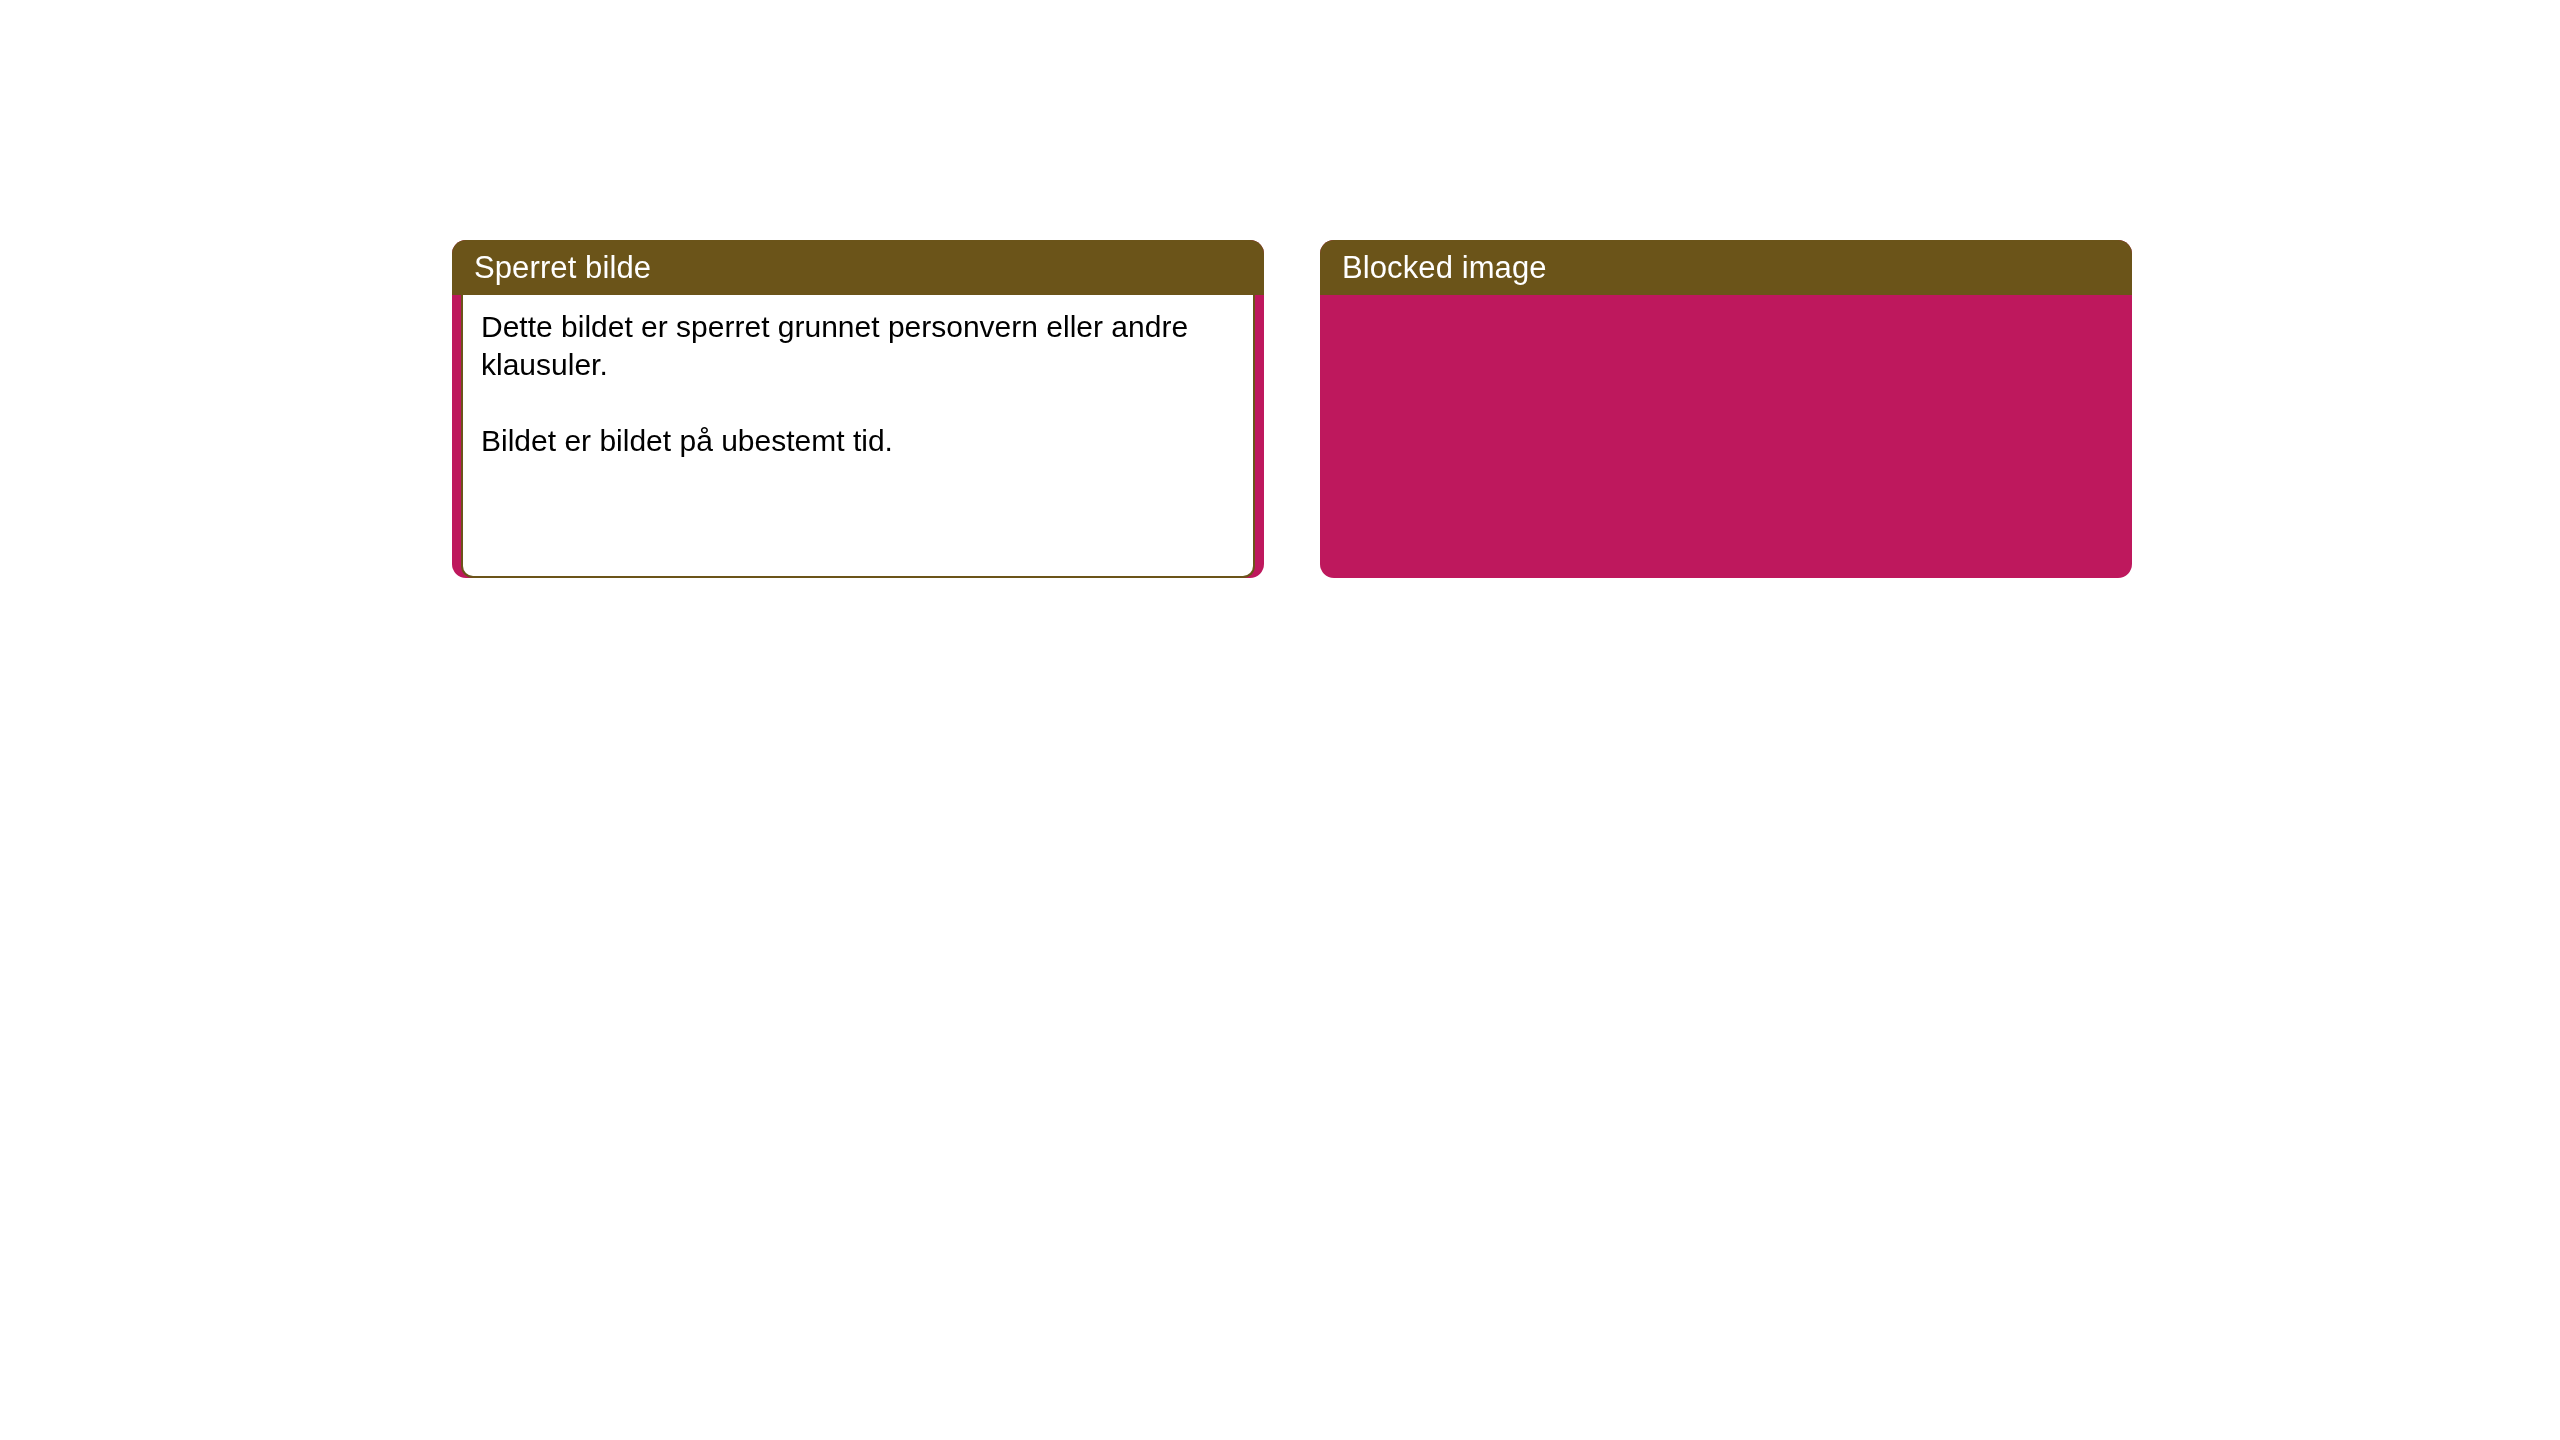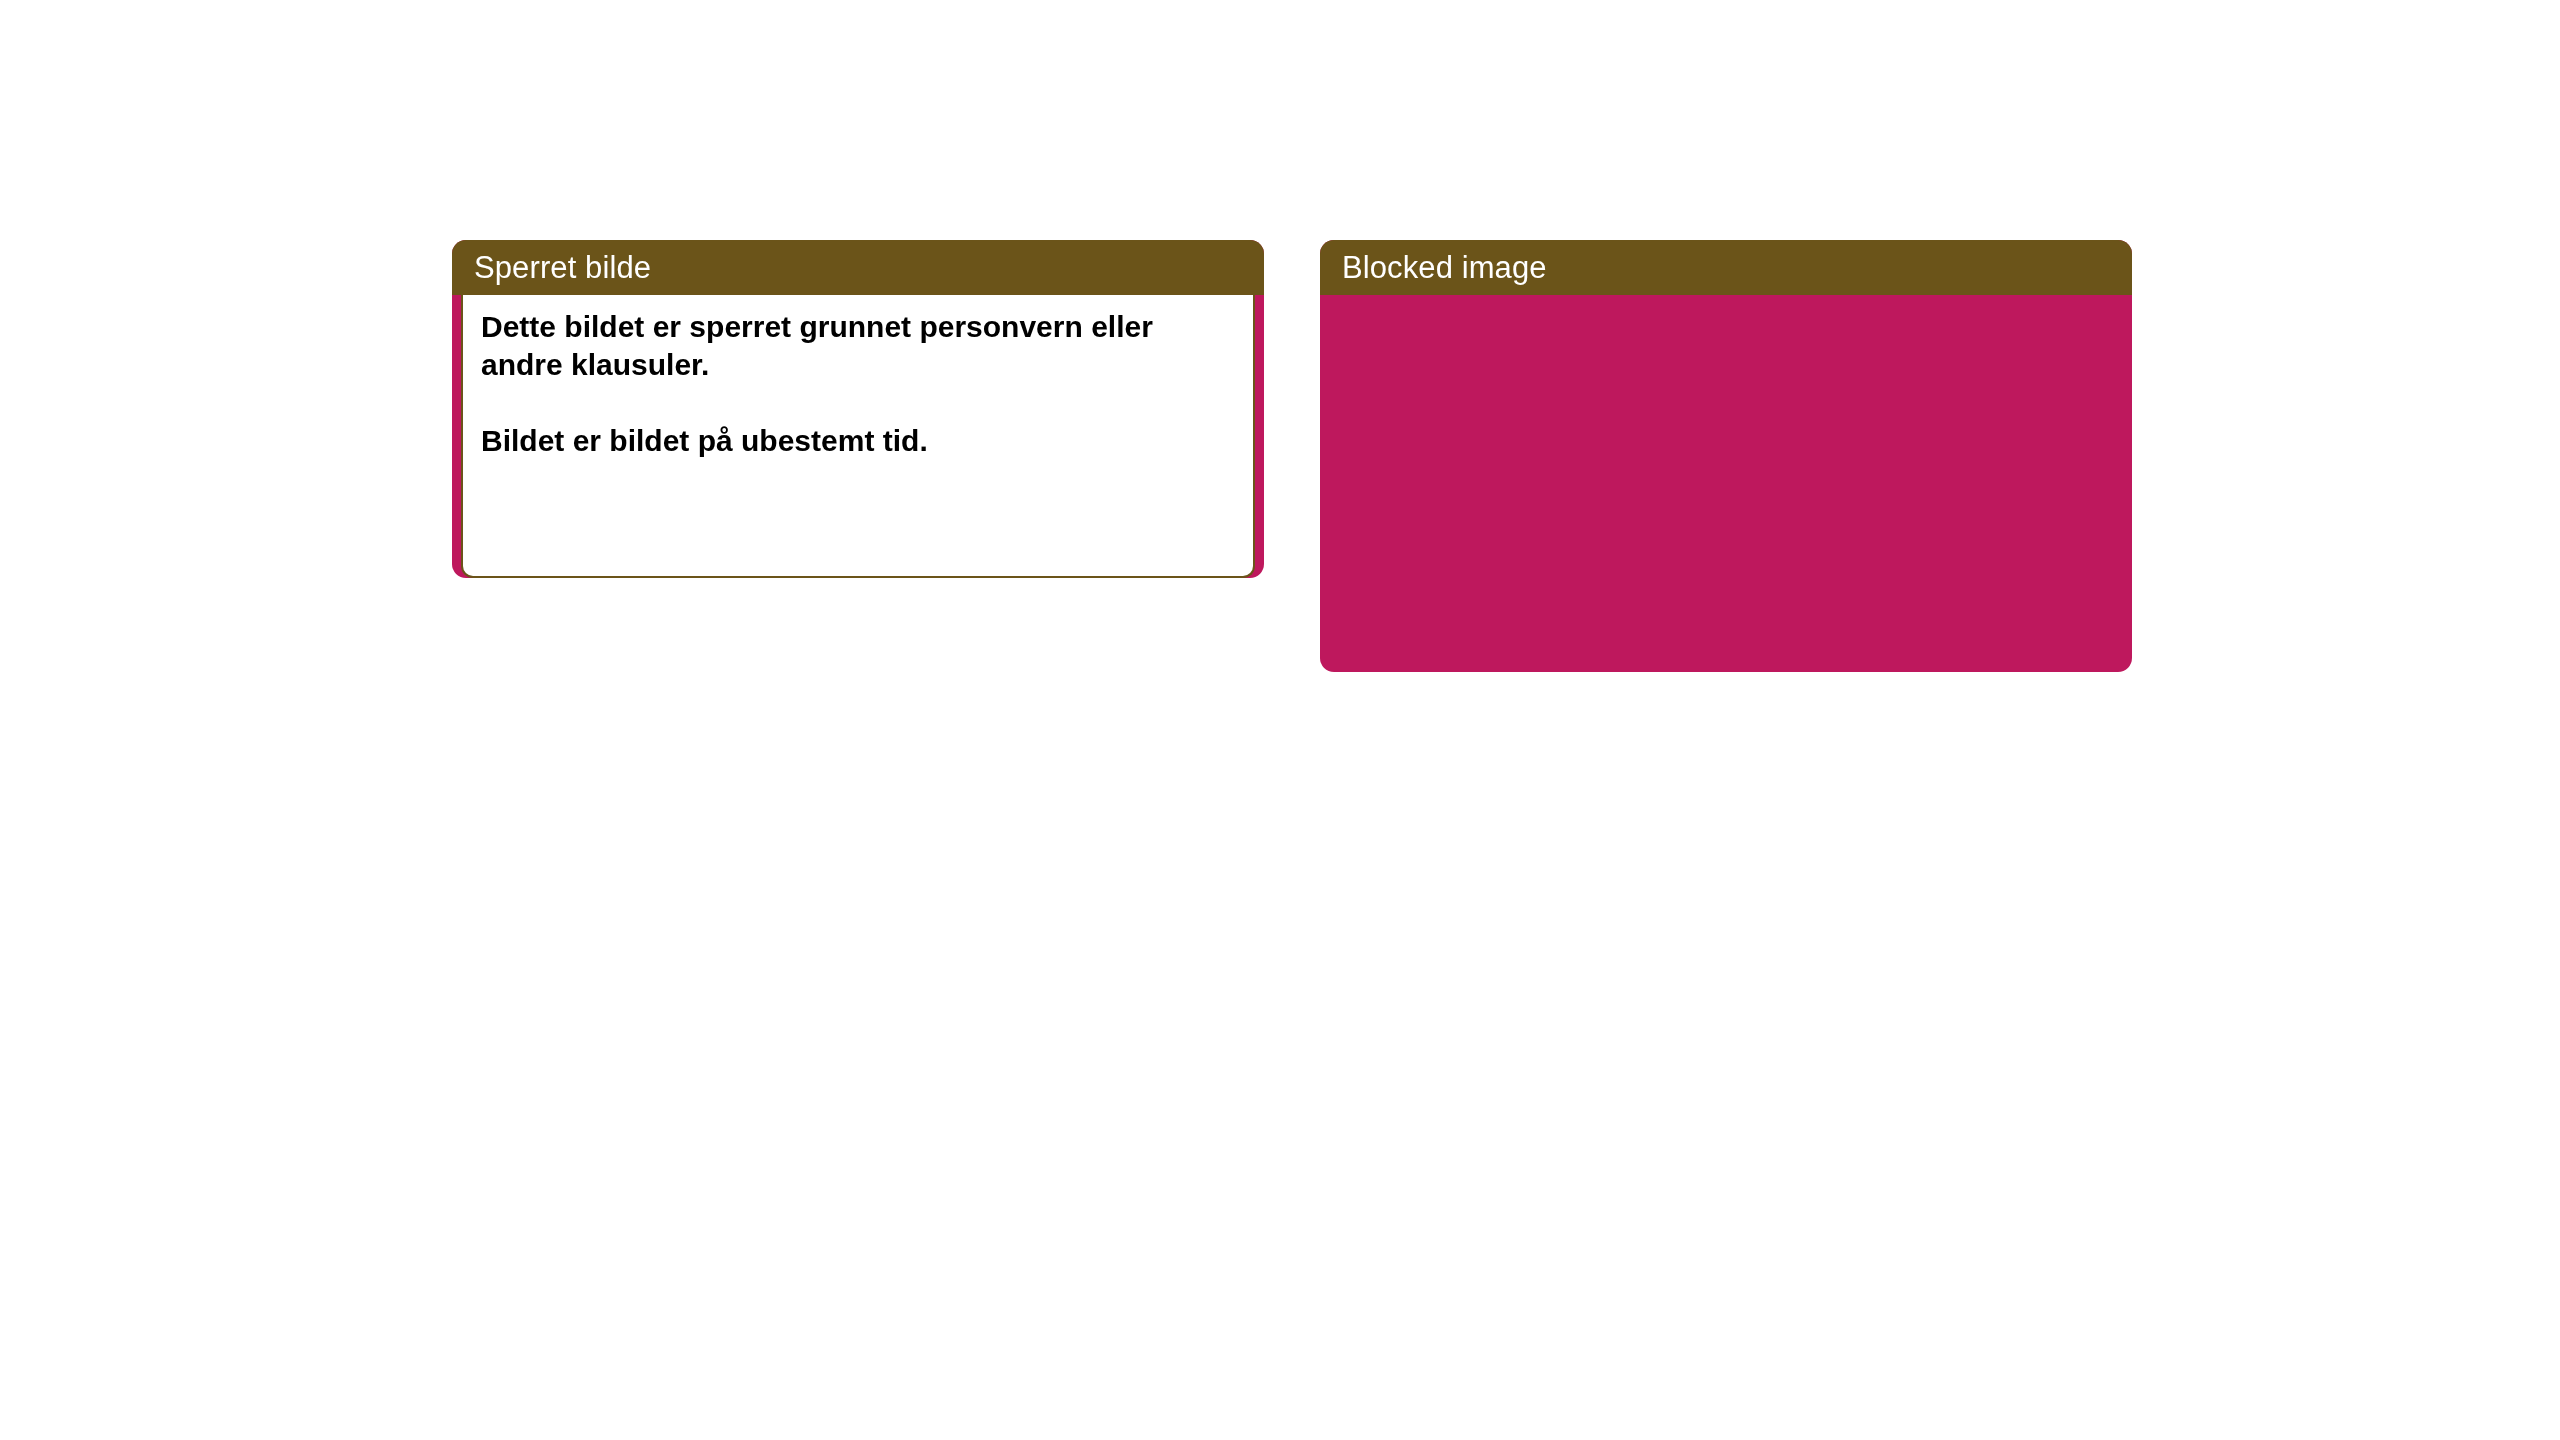--- a/index.html
+++ b/index.html
@@ -74,42 +74,42 @@
   }
 
   .notice-text {
     position: absolute;
     left: 18px;
     right: 12px;
     top: 21px;
     color: #000000;
     font-size: 30px;
     line-height: 38px;
-    font-weight: 700;
+    font-weight: 400;
   }
 
   .notice-text p {
     margin: 0;
   }
   .notice-text p + p {
     margin-top: 38px;
   }
 
   
   #card-blocked-no {
     left: 452px;
     top: 240px;
     width: 812px;
     height: 338px;
   }
   #card-blocked-en {
     left: 1320px;
     top: 240px;
     width: 812px;
-    height: 432px;
+    height: 338px;
   }
 </style>
 </head>
 <body>
 
 <div id="canvas">
 
   <section class="notice-card" id="card-blocked-no">
 
     <div class="notice-header">

